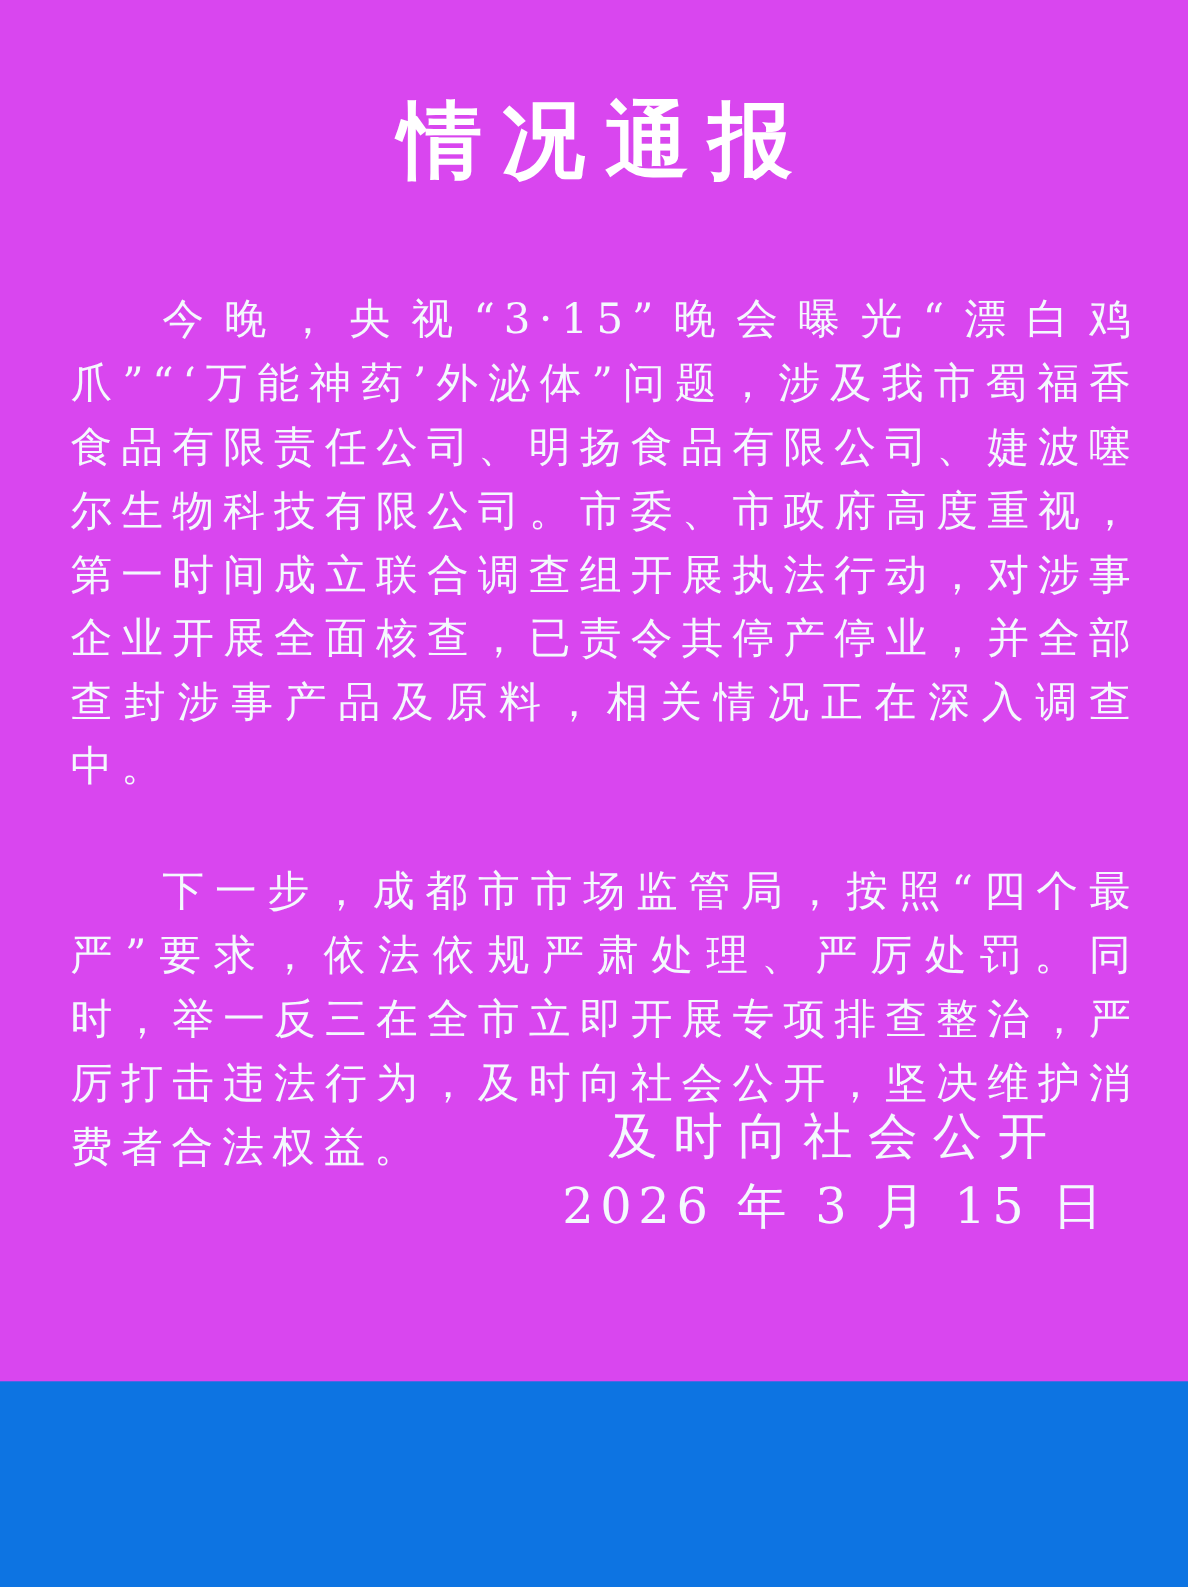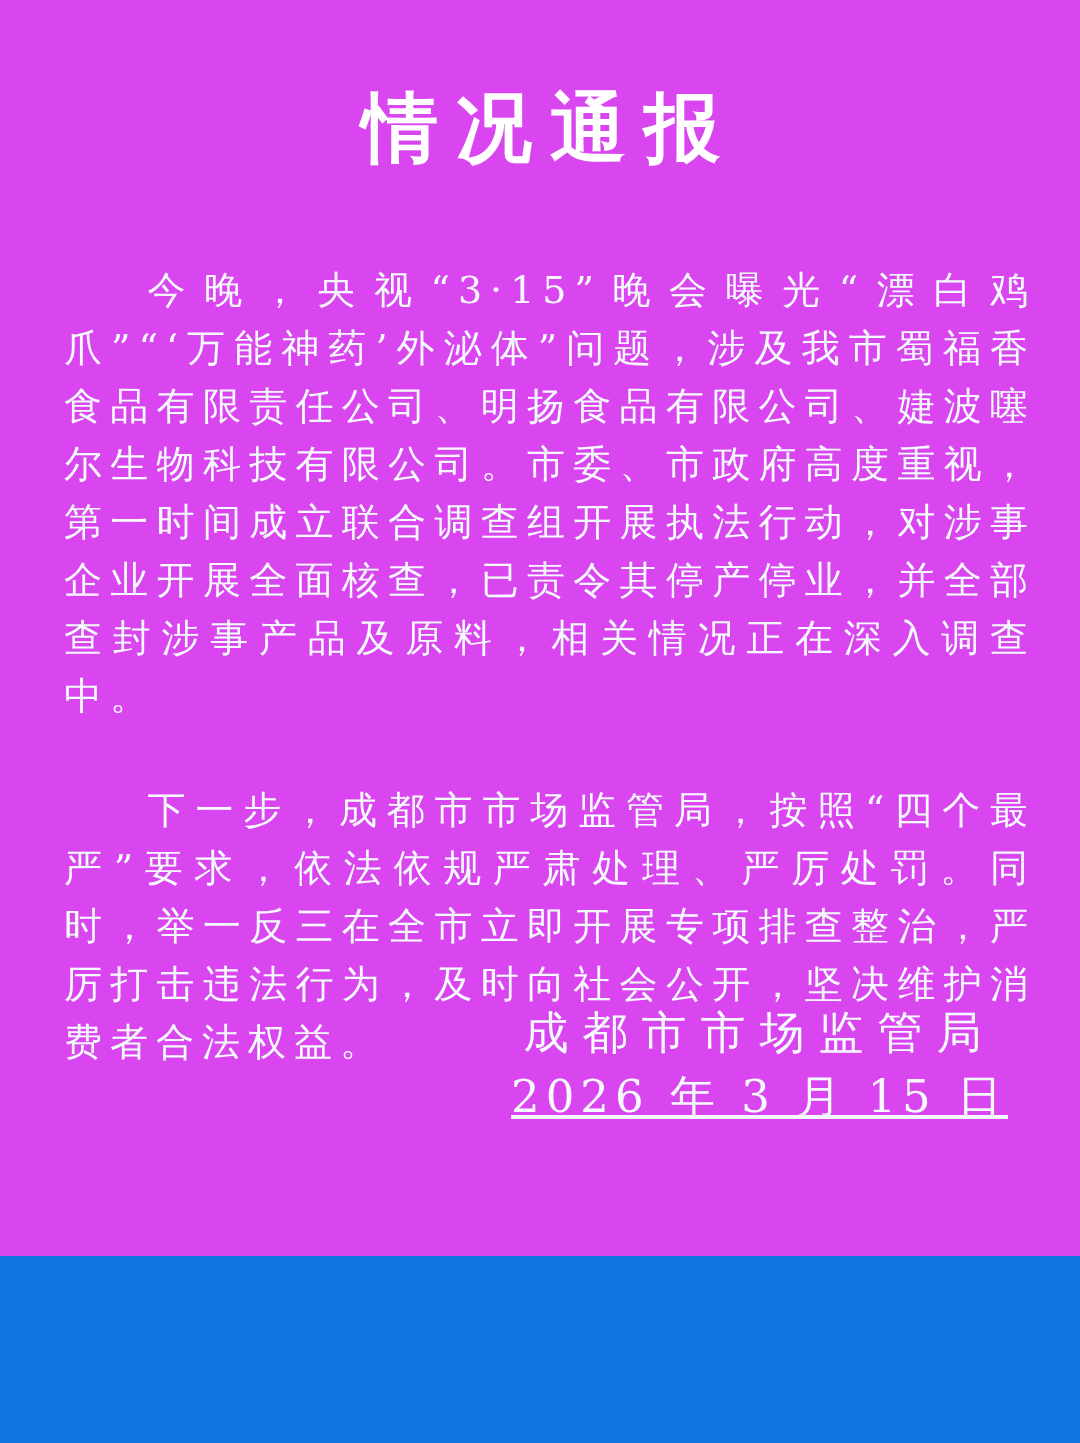--- a/index.html
+++ b/index.html
@@ -51,32 +51,31 @@
     color: #f4f9fd;
   }
   .notice-signature {
     letter-spacing: 14px;
     display: block;
   }
   .notice-date {
     letter-spacing: 6px;
     display: block;
     margin-top: 2px;
-    text-decoration: underline;
   }
 </style>
 </head>
 <body>
 
 <div class="notice-page">
   <h1 class="notice-title">情况通报</h1>
 
   <div class="notice-body">
     <p class="notice-paragraph">今晚，央视“3·15”晚会曝光“漂白鸡爪”“‘万能神药’外泌体”问题，涉及我市蜀福香食品有限责任公司、明扬食品有限公司、婕波噻尔生物科技有限公司。市委、市政府高度重视，第一时间成立联合调查组开展执法行动，对涉事企业开展全面核查，已责令其停产停业，并全部查封涉事产品及原料，相关情况正在深入调查中。</p>
 
     <p class="notice-paragraph">下一步，成都市市场监管局，按照“四个最严”要求，依法依规严肃处理、严厉处罚。同时，举一反三在全市立即开展专项排查整治，严厉打击违法行为，及时向社会公开，坚决维护消费者合法权益。</p>
   </div>
 
   <div class="notice-footer">
-    <span class="notice-signature">成都市市场监管局</span>
+    <span class="notice-signature">及时向社会公开</span>
     <span class="notice-date">2026 年 3 月 15 日</span>
   </div>
 </div>
 
 </body></html>

